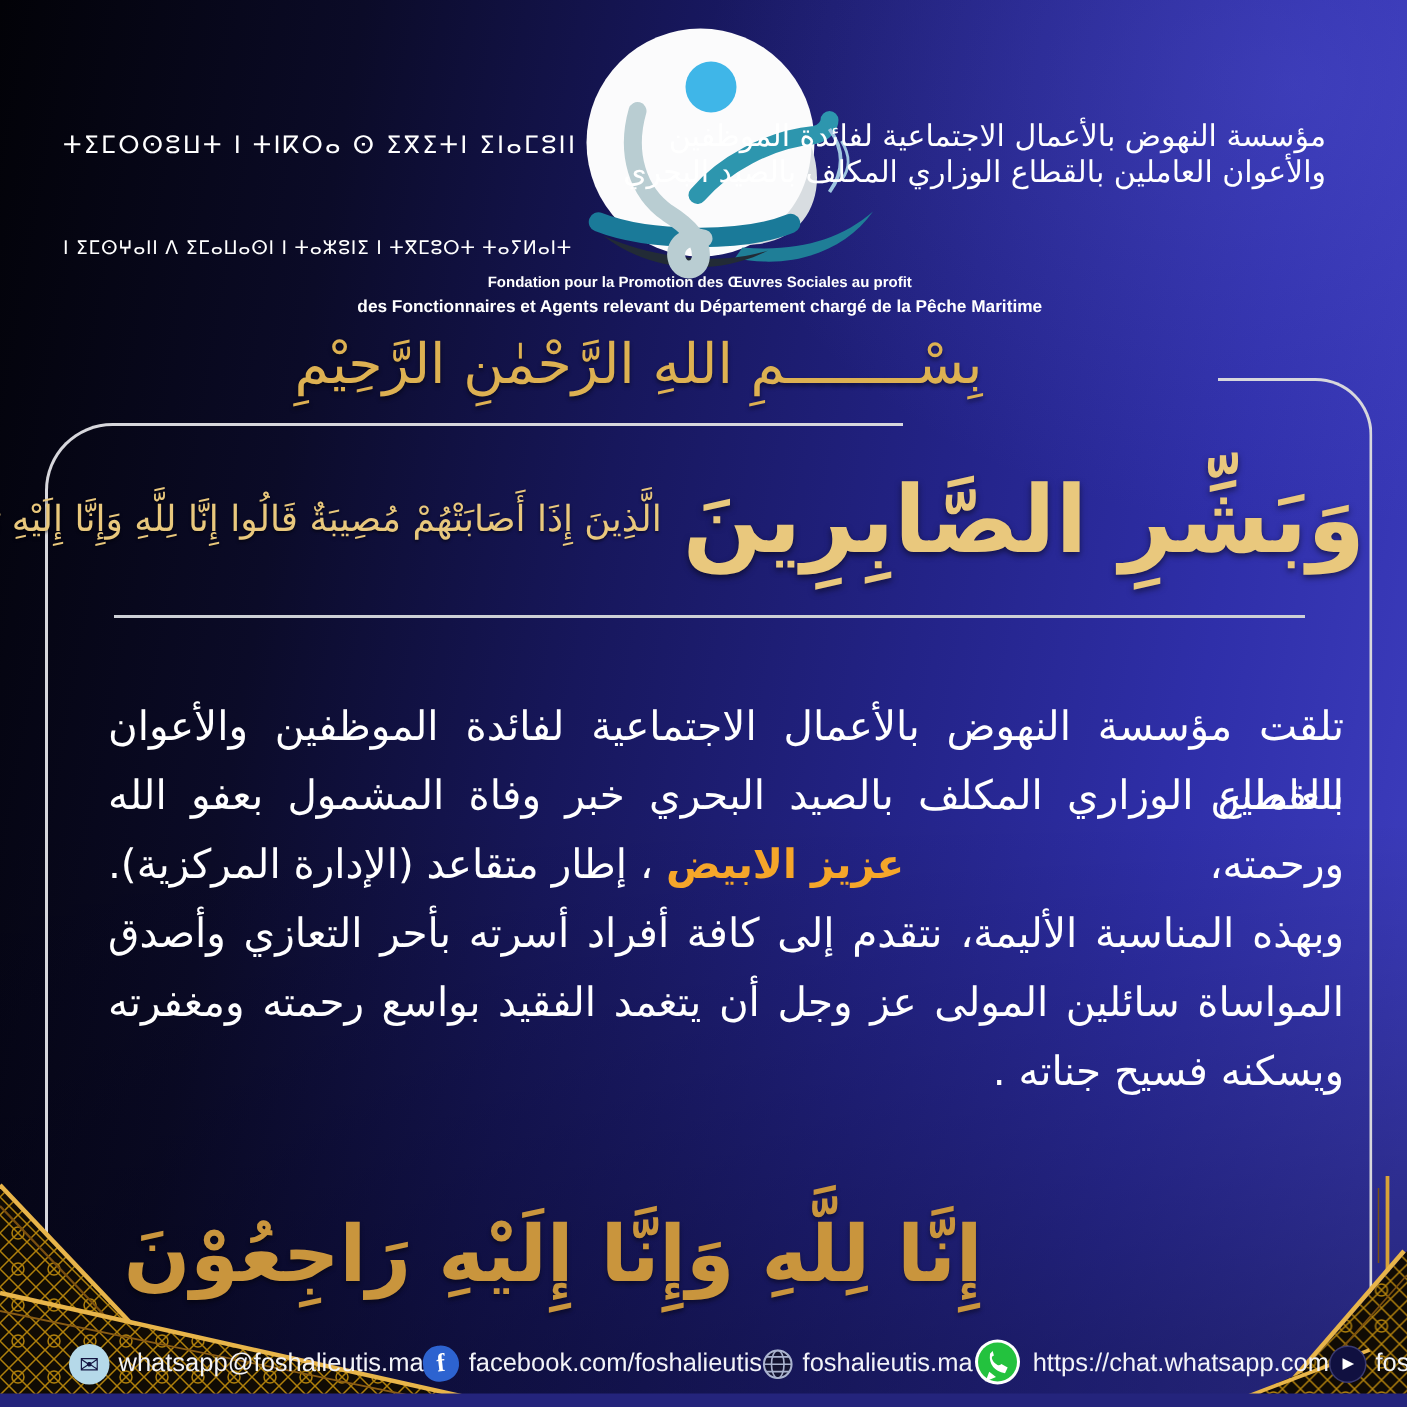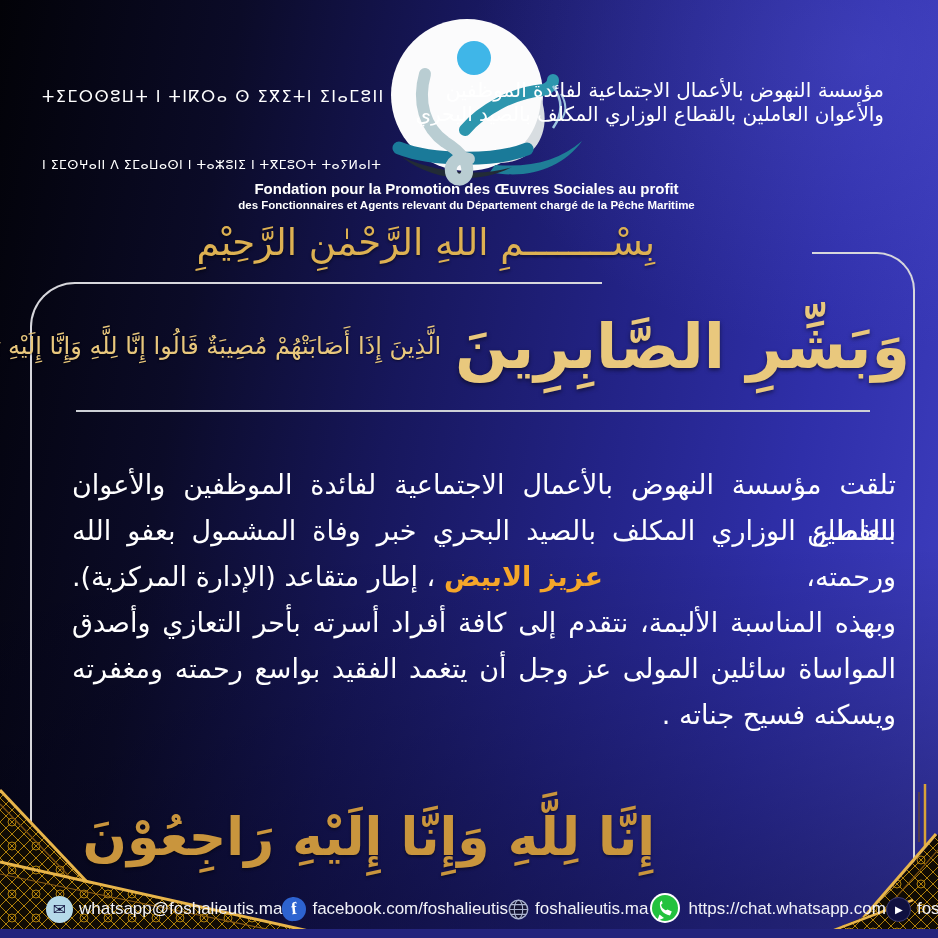--- a/index.html
+++ b/index.html
@@ -14,21 +14,21 @@
   .abs{position:absolute;}
 
   
   .tifinagh{left:42px;top:86px;color:#ffffff;}
   .tifinagh .l1{font-size:16px;letter-spacing:1.5px;line-height:22px;white-space:nowrap;}
   .tifinagh .l2{font-size:12.5px;letter-spacing:0.5px;line-height:18px;white-space:nowrap;margin-top:48px;}
   .arabic-head{right:54px;top:79px;color:#ffffff;direction:rtl;text-align:right;
     font-size:20px;line-height:23.5px;white-space:nowrap;}
   .french{left:184px;top:180px;width:565px;text-align:center;color:#ffffff;
     font-family:"Liberation Sans",sans-serif;font-weight:bold;}
-  .french .f1{font-size:15px;line-height:18px;}
+  .french .f1{font-size:10px;line-height:18px;}
   .french .f2{font-size:11.5px;line-height:15px;}
 
   
   .frame-left{left:30px;top:282px;width:570px;height:618px;
     border-left:2px solid #d7d7dc;border-top:2px solid #d7d7dc;border-top-left-radius:45px;}
   .frame-right{left:812px;top:252px;width:101px;height:648px;
     border-right:2px solid #d7d7dc;border-top:2px solid #d7d7dc;border-top-right-radius:38px;}
   .separator{left:76px;top:410px;width:794px;height:2px;background:#cdd0d6;}
 
   

